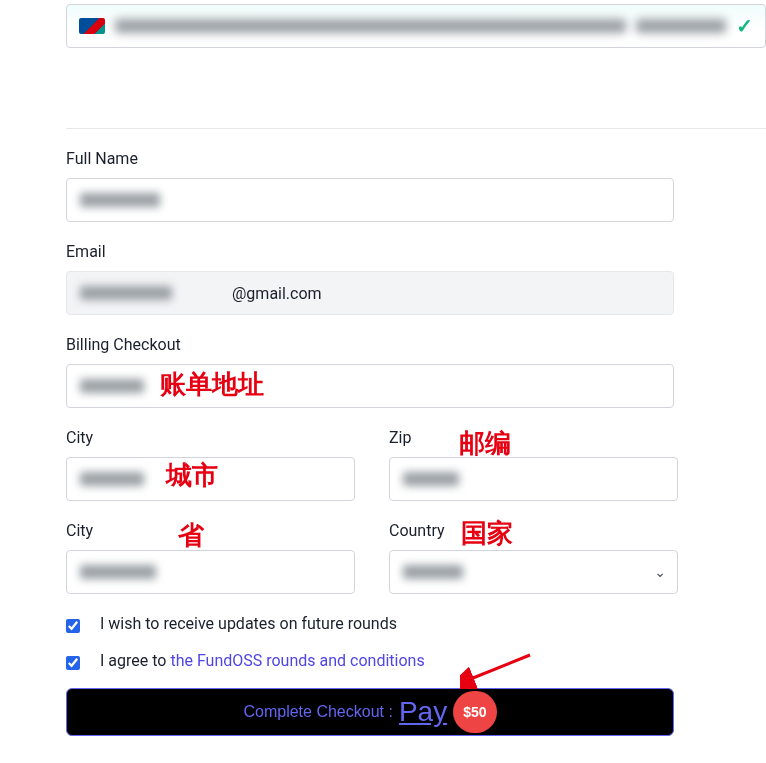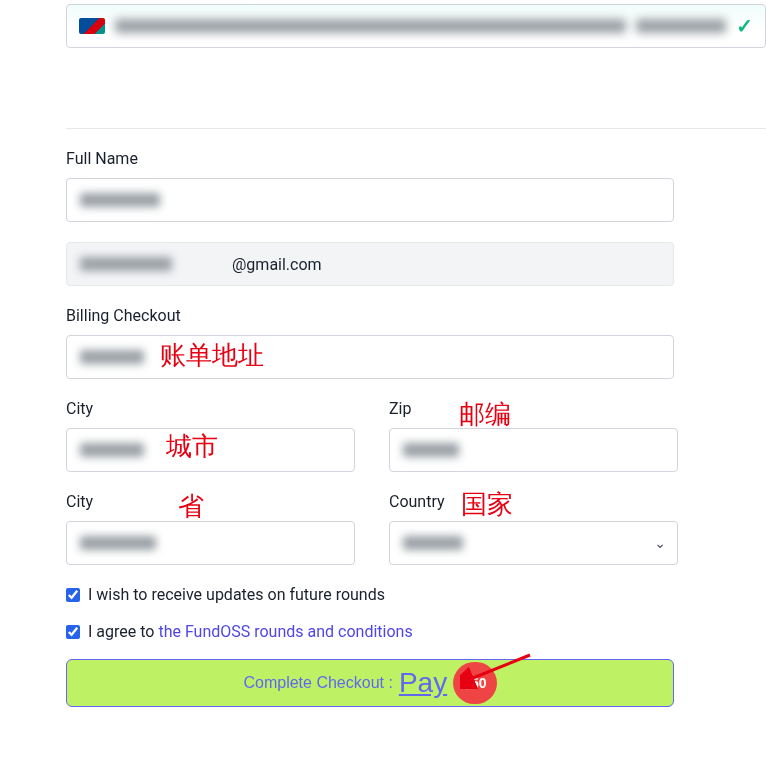--- a/index.html
+++ b/index.html
@@ -108,47 +108,47 @@
       height: 14px;
       background: #9aa0a5;
       filter: blur(4px);
       border-radius: 2px;
     }
     .input-wrap { position: relative; }
     .annotation {
       position: absolute;
       color: #e60012;
       font-size: 26px;
-      font-weight: 400;
+      font-weight: 700;
       font-family: "PingFang SC", "Microsoft YaHei", sans-serif;
       pointer-events: none;
       z-index: 5;
     }
     .checkbox-row {
       display: flex;
-      align-items: center;
-      gap: 8px;
+      align-items: flex-end;
+      gap: 20px;
       margin-bottom: 18px;
       width: 608px;
     }
     .checkbox-row input[type="checkbox"] {
       width: 14px;
       height: 14px;
       accent-color: #2563eb;
     }
     .link {
       color: #4f46e5;
       text-decoration: none;
     }
     .checkout-btn {
       width: 608px;
       height: 48px;
       border: 1px solid #6366f1;
       border-radius: 6px;
-      background: #bef264;
+      background: #000000;
       cursor: pointer;
       display: flex;
       align-items: center;
       justify-content: center;
       gap: 6px;
       font-size: 16px;
       margin-top: 6px;
     }
     .checkout-text { color: #6366f1; }
     .checkout-pay {
@@ -203,20 +203,21 @@
 
 <div class="field-group">
   <label class="label">Full Name</label>
   <div class="input-wrap">
     <input class="input" type="text" style="">
     <div class="blur-prefix" style="width:80px;"></div>
   </div>
 </div>
 
 <div class="field-group">
+  <label class="label">Email</label>
   <div class="input-wrap">
     <input class="input autofill" type="text" style="padding-left: 180px;">
     <div class="blur-prefix" style="width:92px;"></div>
     <span style="position:absolute;left:166px;top:50%;transform:translateY(-50%);color:#1a202c;">@gmail.com</span>
   </div>
 </div>
 
 <div class="field-group">
   <label class="label">Billing Checkout</label>
   <div class="input-wrap">

